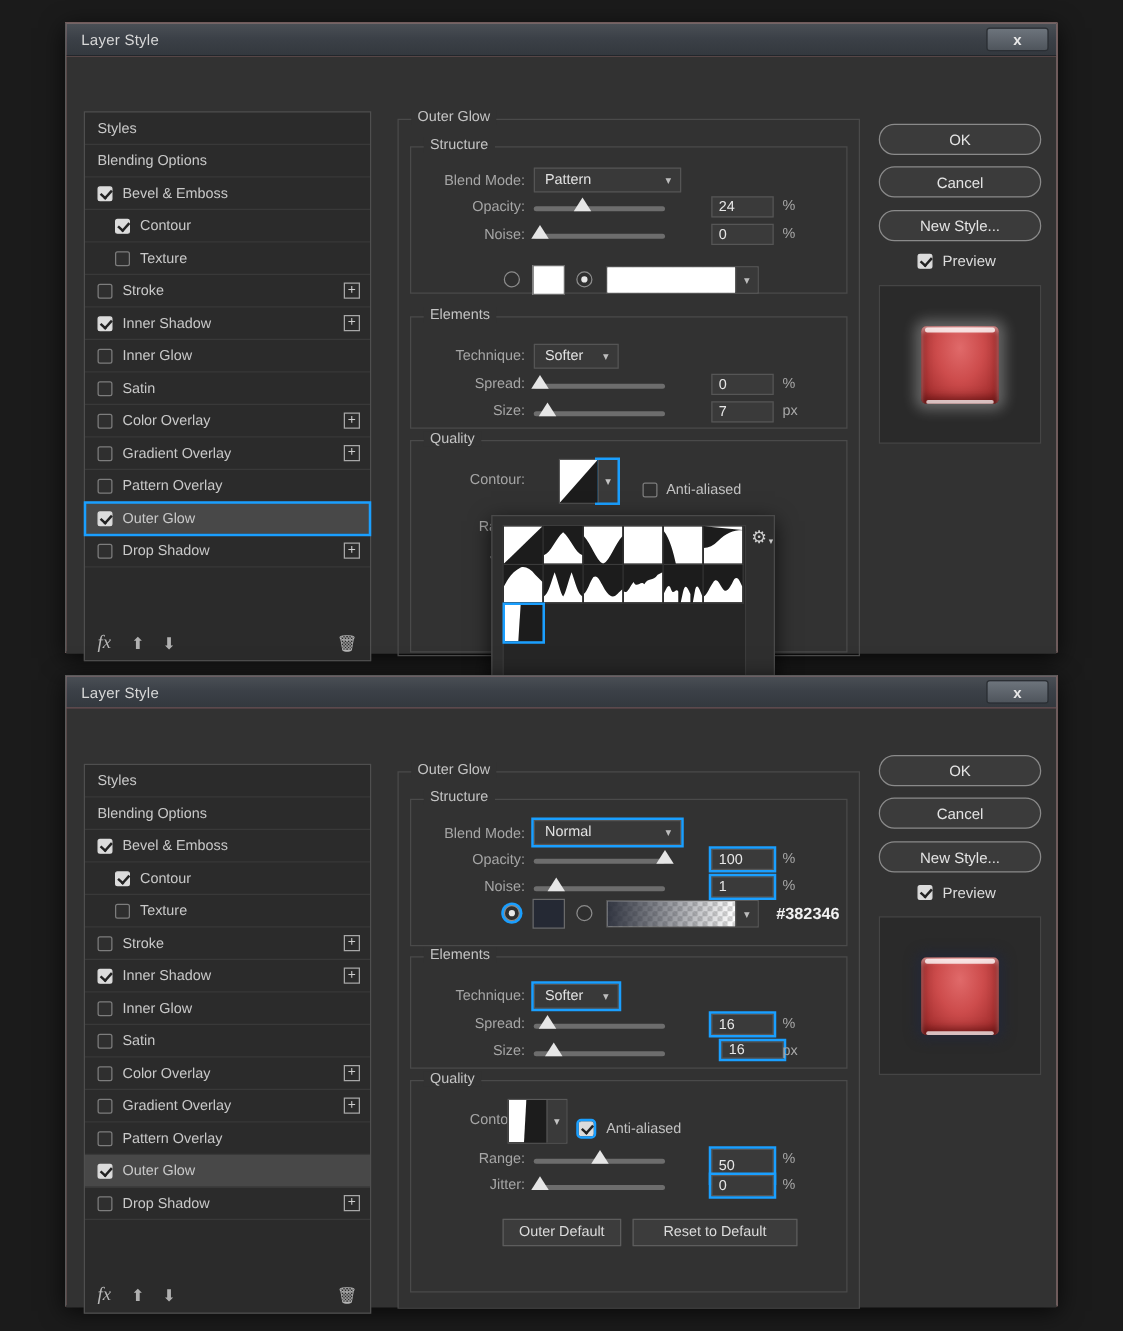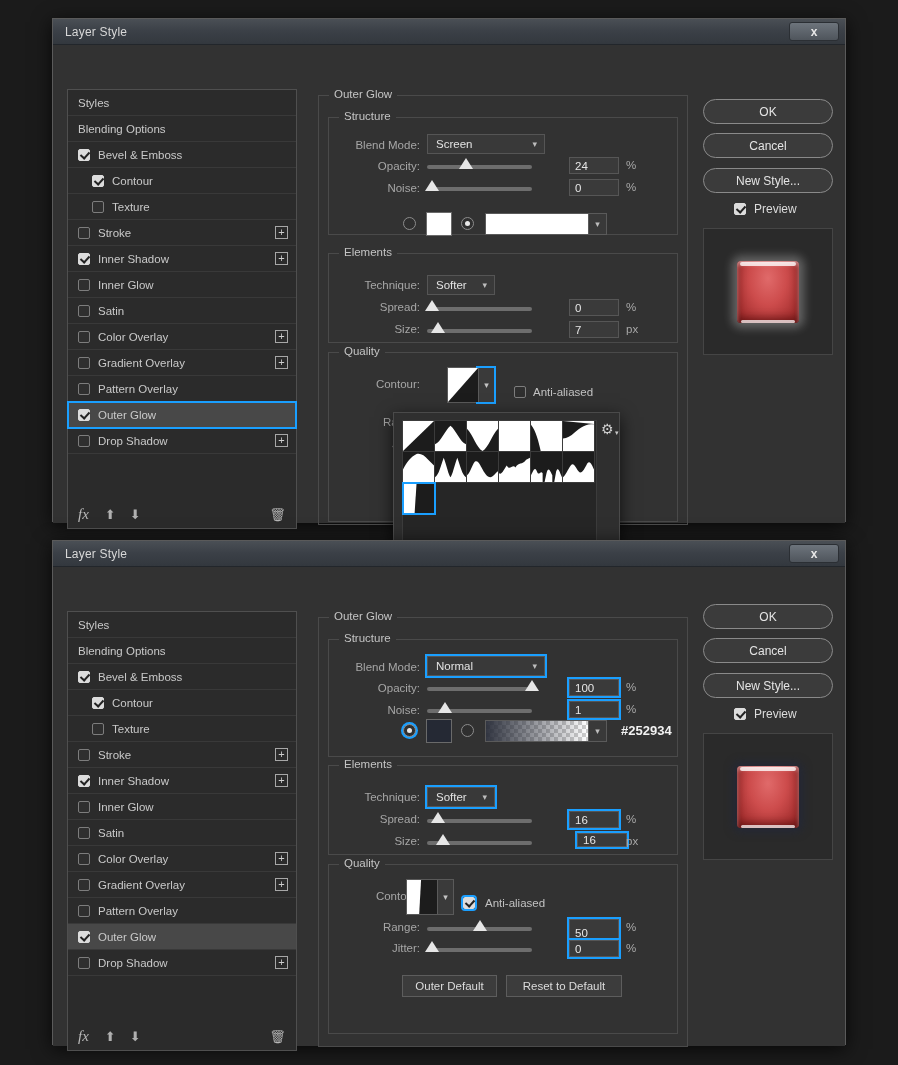--- a/index.html
+++ b/index.html
@@ -268,21 +268,21 @@
 
       <div class="group" style="left:265px; top:50px; width:370px; height:430px;">
         <span class="group-label">Outer Glow</span>
       </div>
 
       <div class="group" style="left:275px; top:72px; width:350px; height:118px;">
         <span class="group-label">Structure</span>
       </div>
       <span class="lbl" style="left:277px; top:94px; width:90px;">Blend Mode:</span>
       <div class="combo" style="left:374px; top:89px; width:118px; height:20px;">
-        <span>Screen</span>
+        <span>Pattern</span>
         <span class="caret">▾</span>
       </div>
 
       <span class="lbl" style="left:277px; top:115px; width:90px;">Opacity:</span>
       <div class="slider" style="left:374px; top:120px; width:105px;">
         <div class="knob" style="left:30%;"></div>
       </div>
       <div class="numfield" style="left:516px; top:112px; width:50px; height:17px;">
         <span>24</span>
       </div>
@@ -572,21 +572,21 @@
       <div class="radio on ring" style="left:350px; top:157px;"></div>
       <div class="swatch" style="left:373px; top:152px; width:26px; height:24px; background:#252934;"></div>
       <div class="radio" style="left:408px; top:157px;"></div>
       <div class="gradbox" style="left:432px; top:153px; width:122px; height:22px;">
         <div class="grad" style="background-image:linear-gradient(90deg,rgba(40,44,56,.95),rgba(255,255,255,0)),
                     linear-gradient(45deg,#cfcfcf 25%,transparent 25%,transparent 75%,#cfcfcf 75%),
                     linear-gradient(45deg,#cfcfcf 25%,transparent 25%,transparent 75%,#cfcfcf 75%);
                     background-size:100% 100%,8px 8px,8px 8px;background-position:0 0,0 0,4px 4px;background-color:#fff;"></div>
         <div class="gcaret">▾</div>
       </div>
-      <span class="hexlabel" style="left:568px; top:156px;">#252934</span>
+      <span class="hexlabel" style="left:568px; top:156px;">#382346</span>
 
       <div class="group" style="left:275px; top:198px; width:350px; height:90px;">
         <span class="group-label">Elements</span>
       </div>
       <span class="lbl" style="left:277px; top:224px; width:90px;">Technique:</span>
       <div class="combo hl" style="left:374px; top:220px; width:68px; height:20px;">
         <span>Softer</span>
         <span class="caret">▾</span>
       </div>
 
@@ -640,21 +640,21 @@
         <div class="knob" style="left:-2%;"></div>
       </div>
       <div class="numfield hl" style="left:516px; top:373px; width:50px; height:17px;">
         <span>0</span>
       </div>
       <span class="unit" style="left:573px; top:375px;">%</span>
 
       <div class="flatbtn" style="left:349px; top:408px; width:95px; height:22px;">
         <span>Outer Default</span>
       </div>
-      <div class="flatbtn" style="left:453px; top:408px; width:116px; height:22px;">
+      <div class="flatbtn" style="left:453px; top:408px; width:132px; height:22px;">
         <span>Reset to Default</span>
       </div>
 
       <div class="btn-pill" style="left:650px; top:37px; width:130px; height:25px;">
         <span>OK</span>
       </div>
       <div class="btn-pill" style="left:650px; top:71px; width:130px; height:25px;">
         <span>Cancel</span>
       </div>
       <div class="btn-pill" style="left:650px; top:106px; width:130px; height:25px;">

